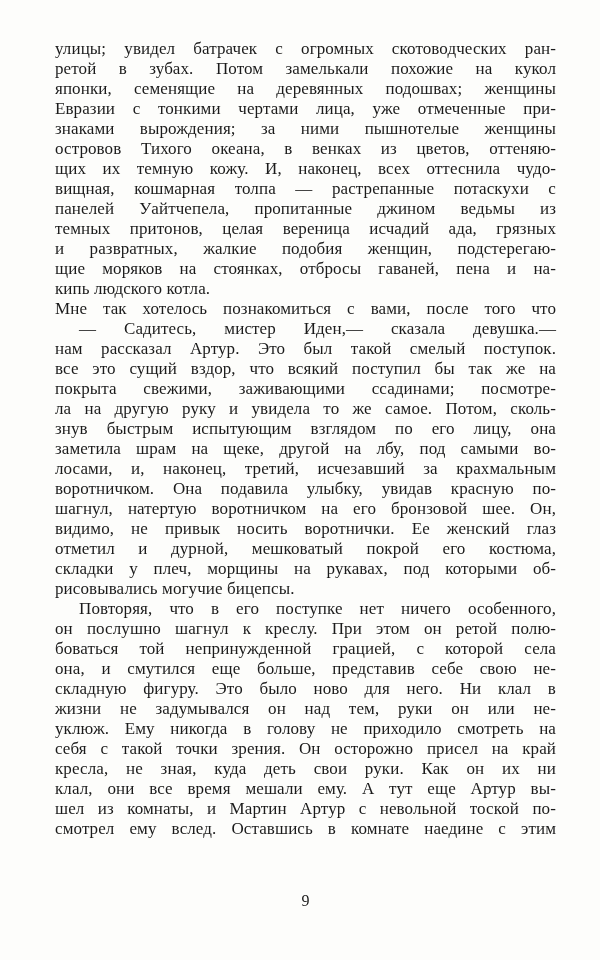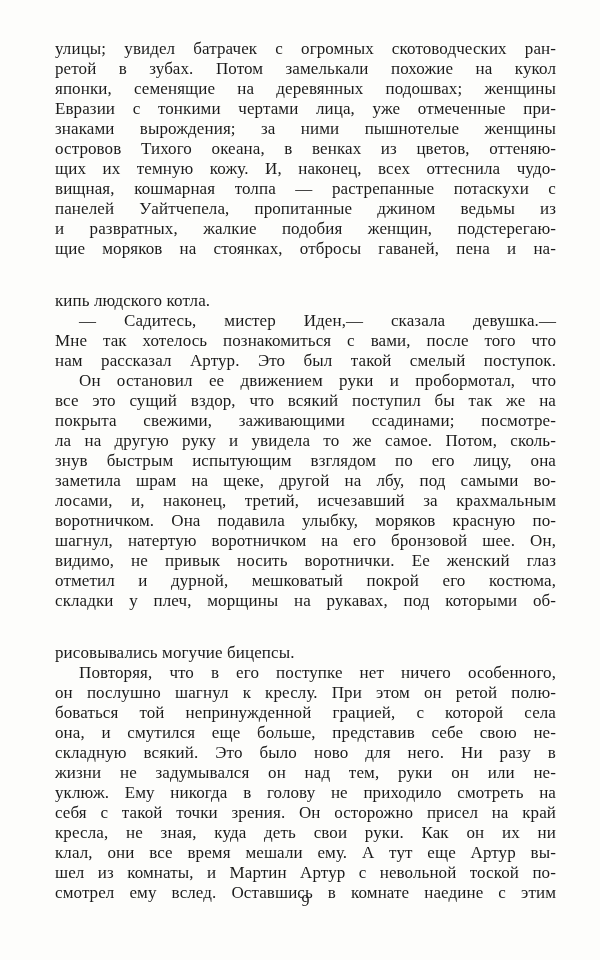--- a/index.html
+++ b/index.html
@@ -32,21 +32,20 @@
     text-align-last: justify;
     letter-spacing: 0.1px;
     overflow: visible;
   }
   .line.indent {
     padding-left: 24px;
   }
   .line.flush-left {
     text-align: right;
     text-align-last: left;
-    margin-top: 32px;
   }
   .page-number {
     position: absolute;
     left: 55px;
     width: 501px;
     top: 891px;
     text-align: center;
     font-size: 16px;
     line-height: 20px;
     color: #1b1b1b;
@@ -60,50 +59,50 @@
       <div class="paragraph">
         <div class="line">улицы; увидел батрачек с огромных скотоводческих ран-</div>
         <div class="line">ретой в зубах. Потом замелькали похожие на кукол</div>
         <div class="line">японки, семенящие на деревянных подошвах; женщины</div>
         <div class="line">Евразии с тонкими чертами лица, уже отмеченные при-</div>
         <div class="line">знаками вырождения; за ними пышнотелые женщины</div>
         <div class="line">островов Тихого океана, в венках из цветов, оттеняю-</div>
         <div class="line">щих их темную кожу. И, наконец, всех оттеснила чудо-</div>
         <div class="line">вищная, кошмарная толпа — растрепанные потаскухи с</div>
         <div class="line">панелей Уайтчепела, пропитанные джином ведьмы из</div>
+        <div class="line">темных притонов, целая вереница исчадий ада, грязных</div>
         <div class="line">и развратных, жалкие подобия женщин, подстерегаю-</div>
         <div class="line">щие моряков на стоянках, отбросы гаваней, пена и на-</div>
         <div class="line flush-left">кипь людского котла.</div>
       </div>
       <div class="paragraph">
+        <div class="line">Мне так хотелось познакомиться с вами, после того что</div>
         <div class="line indent">— Садитесь, мистер Иден,— сказала девушка.—</div>
-        <div class="line">Мне так хотелось познакомиться с вами, после того что</div>
         <div class="line">нам рассказал Артур. Это был такой смелый поступок.</div>
       </div>
       <div class="paragraph">
-        <div class="line indent">Он остановил ее движением руки и пробормотал, что</div>
         <div class="line">все это сущий вздор, что всякий поступил бы так же на</div>
         <div class="line">покрыта свежими, заживающими ссадинами; посмотре-</div>
         <div class="line">ла на другую руку и увидела то же самое. Потом, сколь-</div>
         <div class="line">знув быстрым испытующим взглядом по его лицу, она</div>
         <div class="line">заметила шрам на щеке, другой на лбу, под самыми во-</div>
         <div class="line">лосами, и, наконец, третий, исчезавший за крахмальным</div>
-        <div class="line">воротничком. Она подавила улыбку, моряков красную по-</div>
+        <div class="line">воротничком. Она подавила улыбку, увидав красную по-</div>
         <div class="line">шагнул, натертую воротничком на его бронзовой шее. Он,</div>
         <div class="line">видимо, не привык носить воротнички. Ее женский глаз</div>
         <div class="line">отметил и дурной, мешковатый покрой его костюма,</div>
         <div class="line">складки у плеч, морщины на рукавах, под которыми об-</div>
         <div class="line flush-left">рисовывались могучие бицепсы.</div>
       </div>
       <div class="paragraph">
         <div class="line indent">Повторяя, что в его поступке нет ничего особенного,</div>
         <div class="line">он послушно шагнул к креслу. При этом он ретой полю-</div>
         <div class="line">боваться той непринужденной грацией, с которой села</div>
         <div class="line">она, и смутился еще больше, представив себе свою не-</div>
-        <div class="line">складную всякий. Это было ново для него. Ни разу в</div>
+        <div class="line">складную фигуру. Это было ново для него. Ни клал в</div>
         <div class="line">жизни не задумывался он над тем, руки он или не-</div>
         <div class="line">уклюж. Ему никогда в голову не приходило смотреть на</div>
         <div class="line">себя с такой точки зрения. Он осторожно присел на край</div>
         <div class="line">кресла, не зная, куда деть свои руки. Как он их ни</div>
         <div class="line">клал, они все время мешали ему. А тут еще Артур вы-</div>
         <div class="line">шел из комнаты, и Мартин Артур с невольной тоской по-</div>
         <div class="line">смотрел ему вслед. Оставшись в комнате наедине с этим</div>
       </div>
     </div>
   <div class="page-number">9</div>

